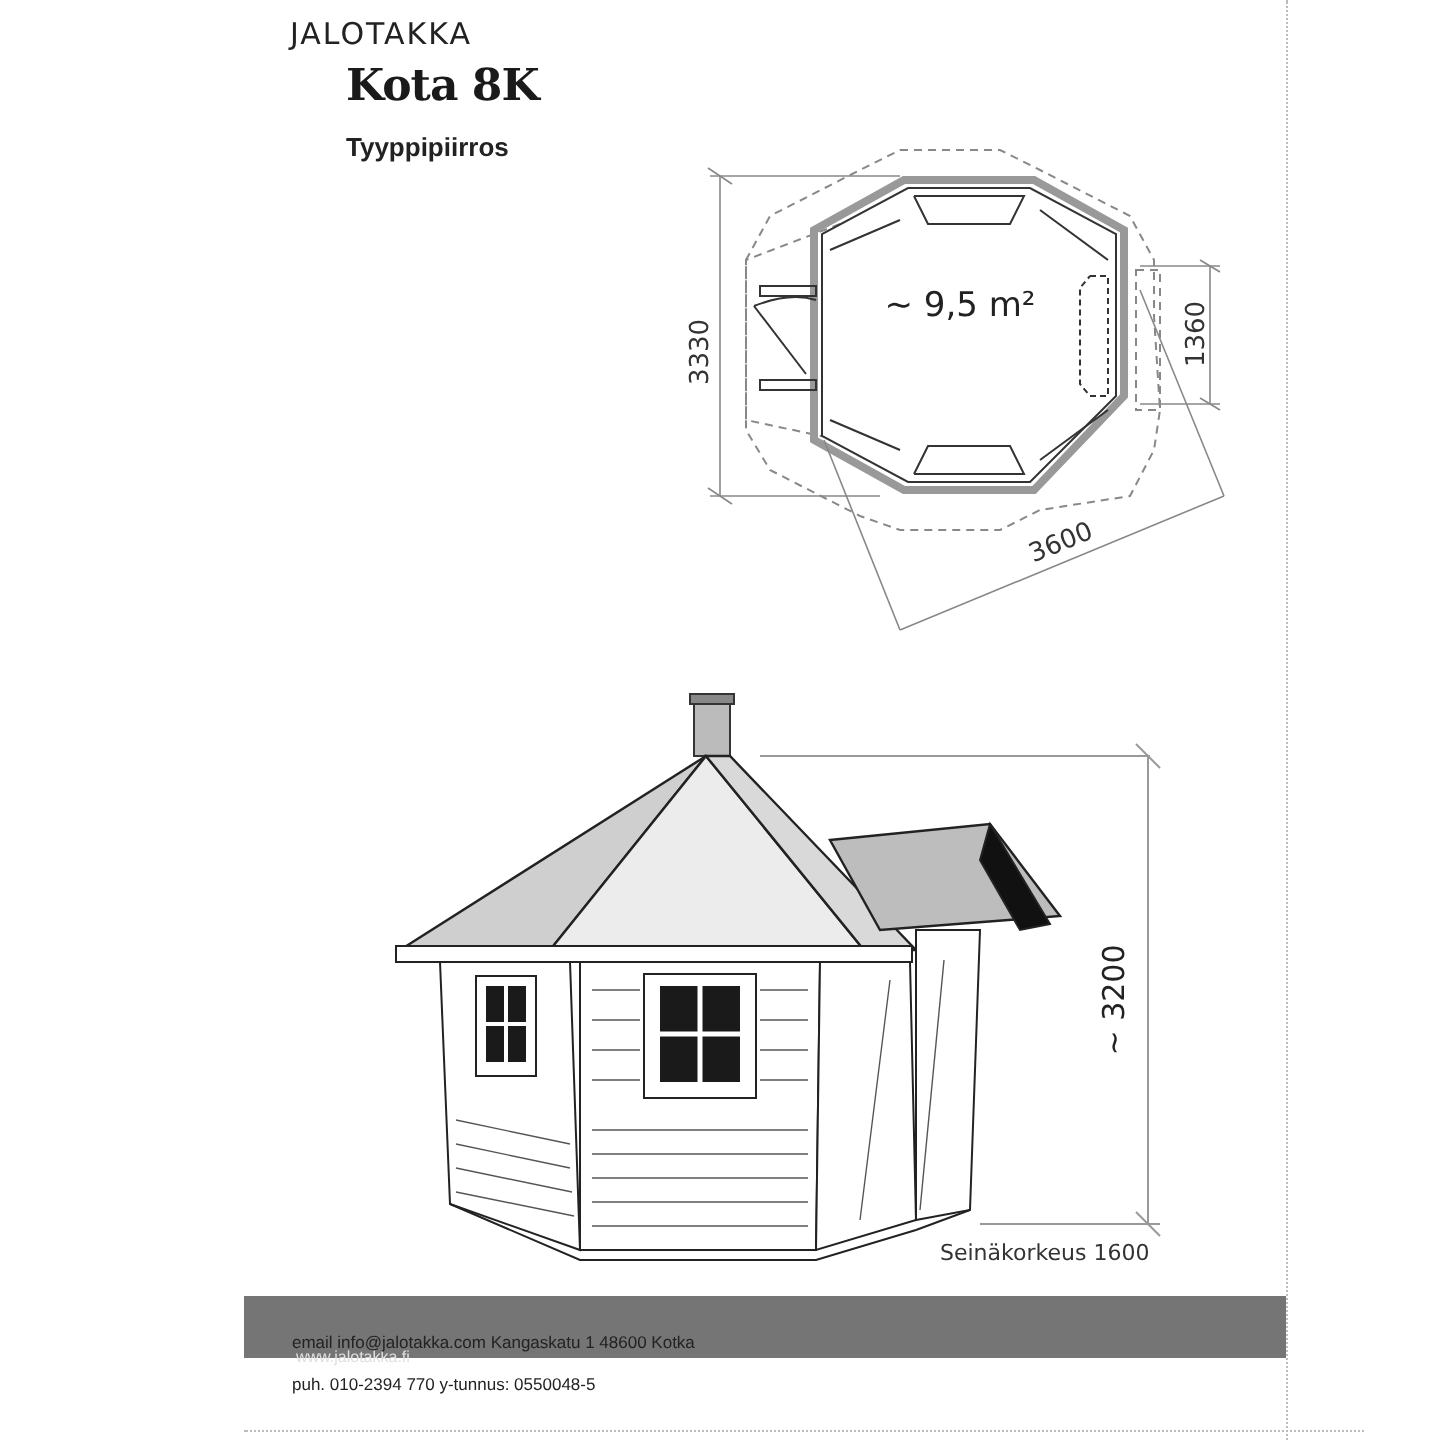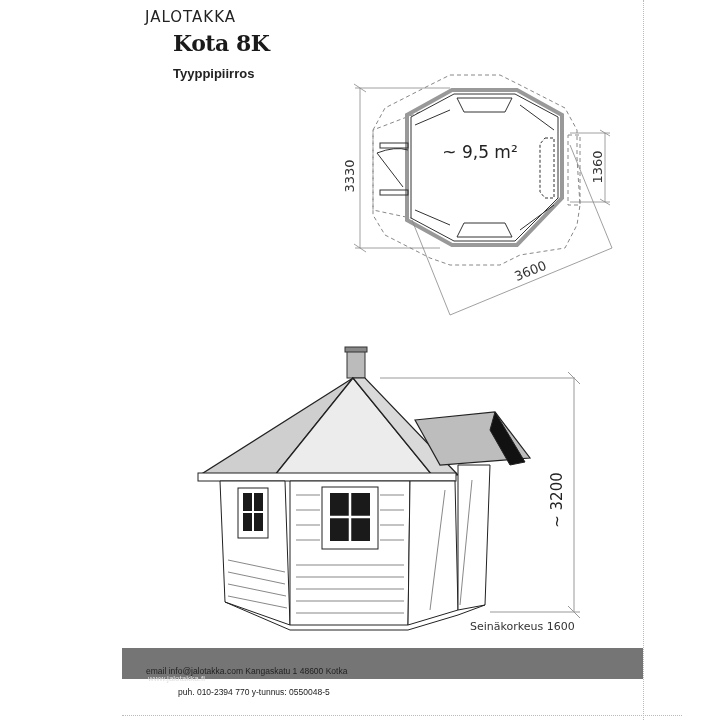--- a/index.html
+++ b/index.html
@@ -5,21 +5,21 @@
   html, body { margin:0; padding:0; background:#ffffff; }
   body { width:720px; height:720px; position:relative; overflow:hidden; font-family:"Liberation Sans", sans-serif; color:#222; }
   .abs { position:absolute; }
   .brand { left:145px; top:8px; font-size:15px; letter-spacing:1px; color:#222; font-family:"DejaVu Sans", sans-serif; }
   .title { left:173px; top:30px; font-size:22px; font-weight:bold; font-family:"DejaVu Serif", serif; color:#1a1a1a; letter-spacing:-0.5px; }
   .subtitle { left:173px; top:66px; font-size:13px; font-weight:bold; color:#222; }
   .vline { left:643px; top:0; width:0; height:720px; border-left:1px dotted #bbbbbb; }
   .hline { left:122px; top:715px; width:560px; height:0; border-top:1px dotted #bbbbbb; }
   .footer-bar { left:122px; top:648px; width:521px; height:31px; background:#757575; }
   .footer-url { left:148px; top:638px; font-size:8px; color:#e0e0e0;margin-top:36px; }
-  .footer-line1 { left:146px; top:687px; font-size:8.5px; color:#222;margin-left:32px; }
+  .footer-line1 { left:146px; top:687px; font-size:8.5px; color:#222; }
   .footer-line2 { left:146px; top:666px; font-size:8.5px; color:#222; }
   svg text { font-family:"DejaVu Sans", sans-serif; }
 </style>
 </head>
 <body>
 
 <div class="abs brand">JALOTAKKA</div>
 <div class="abs title">Kota 8K</div>
 <div class="abs subtitle">Tyyppipiirros</div>
 

